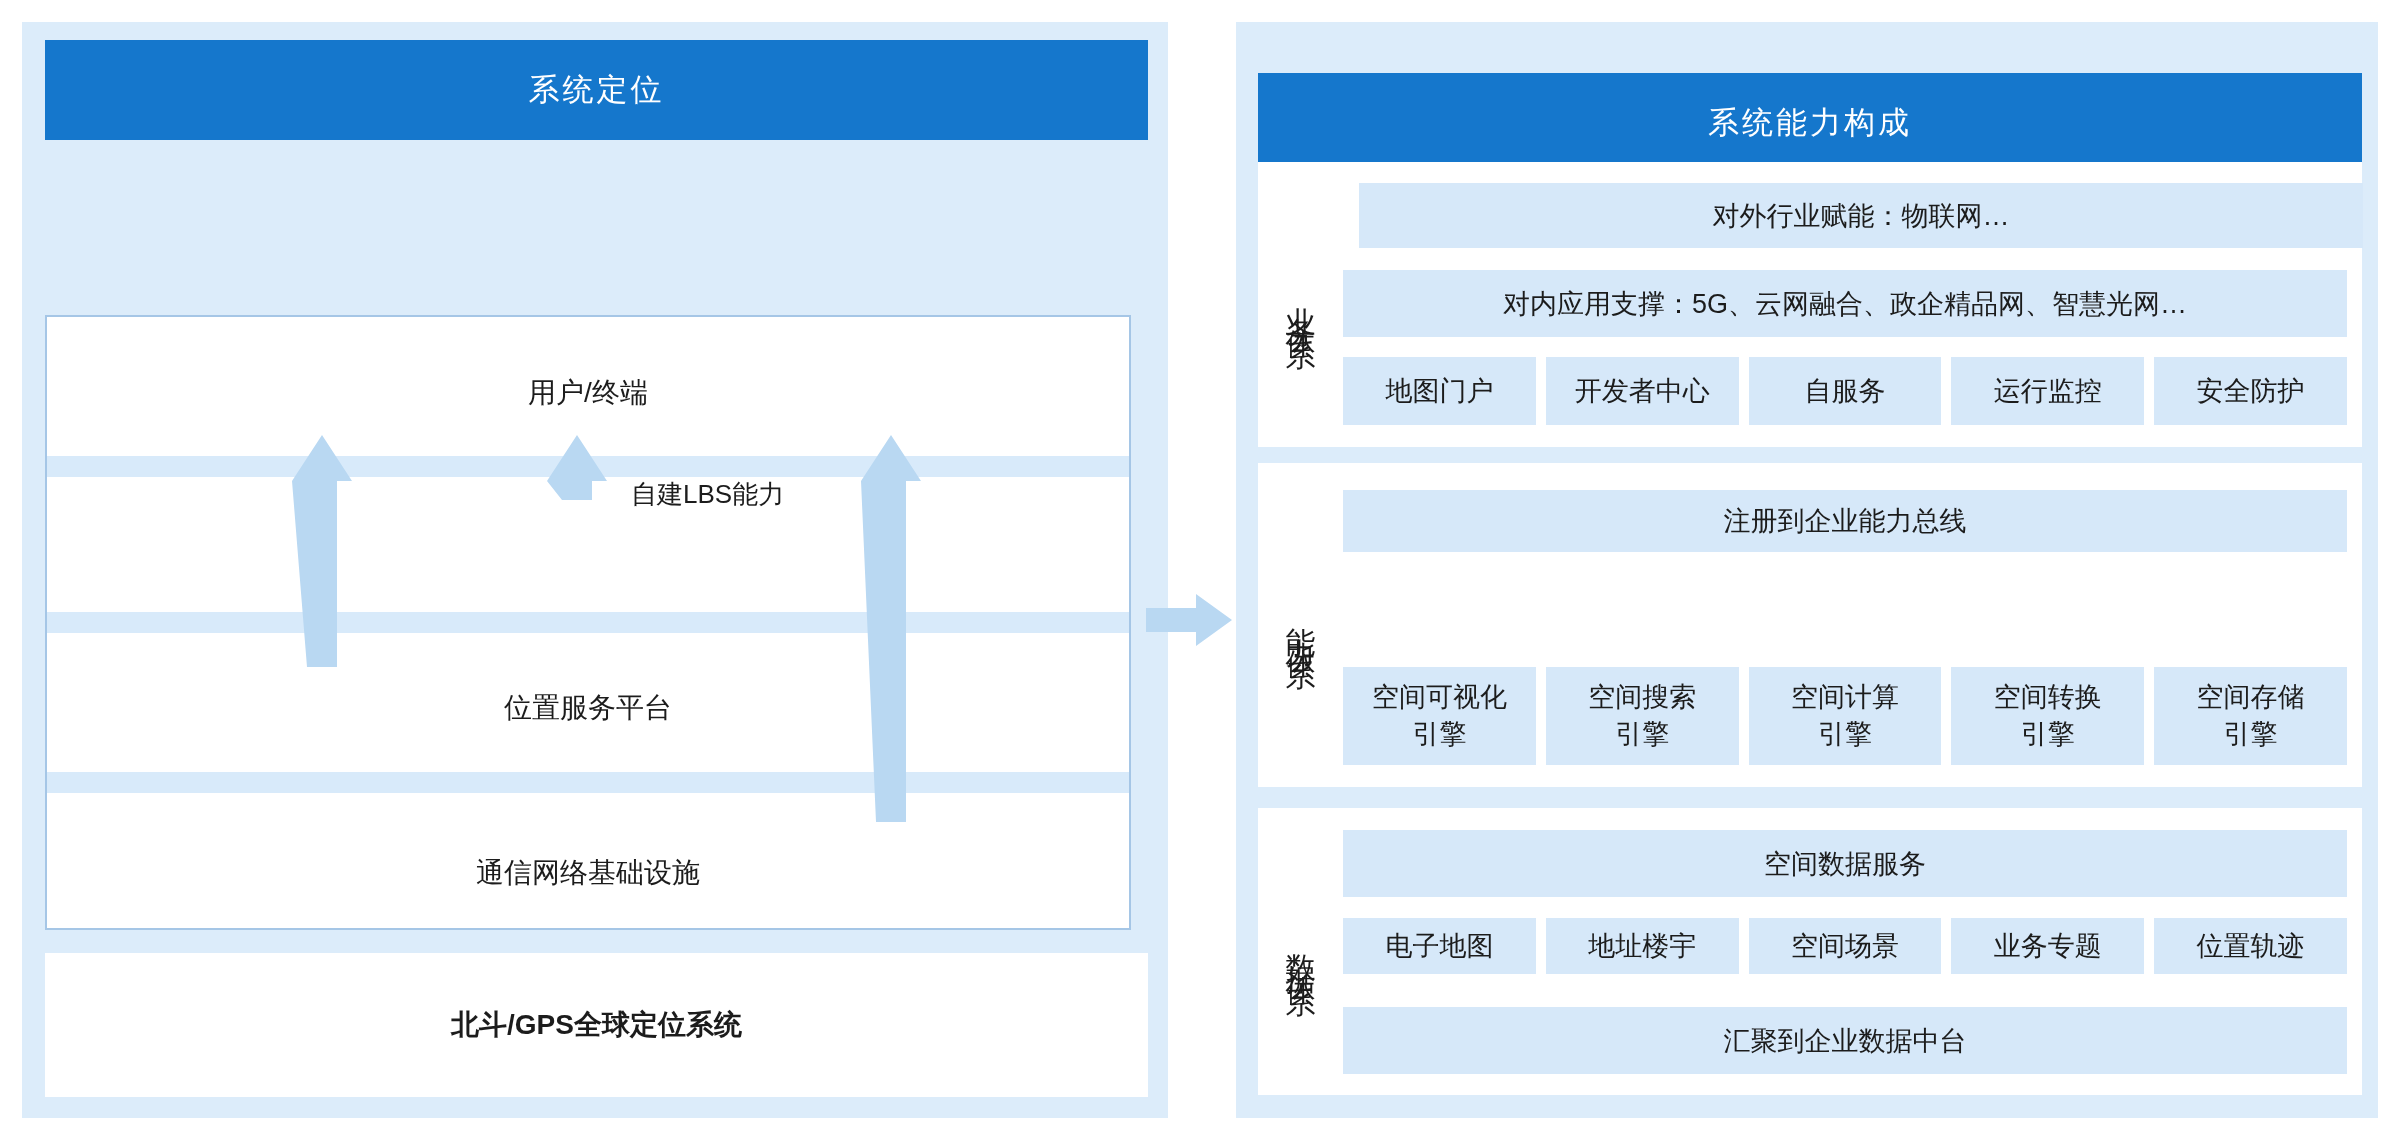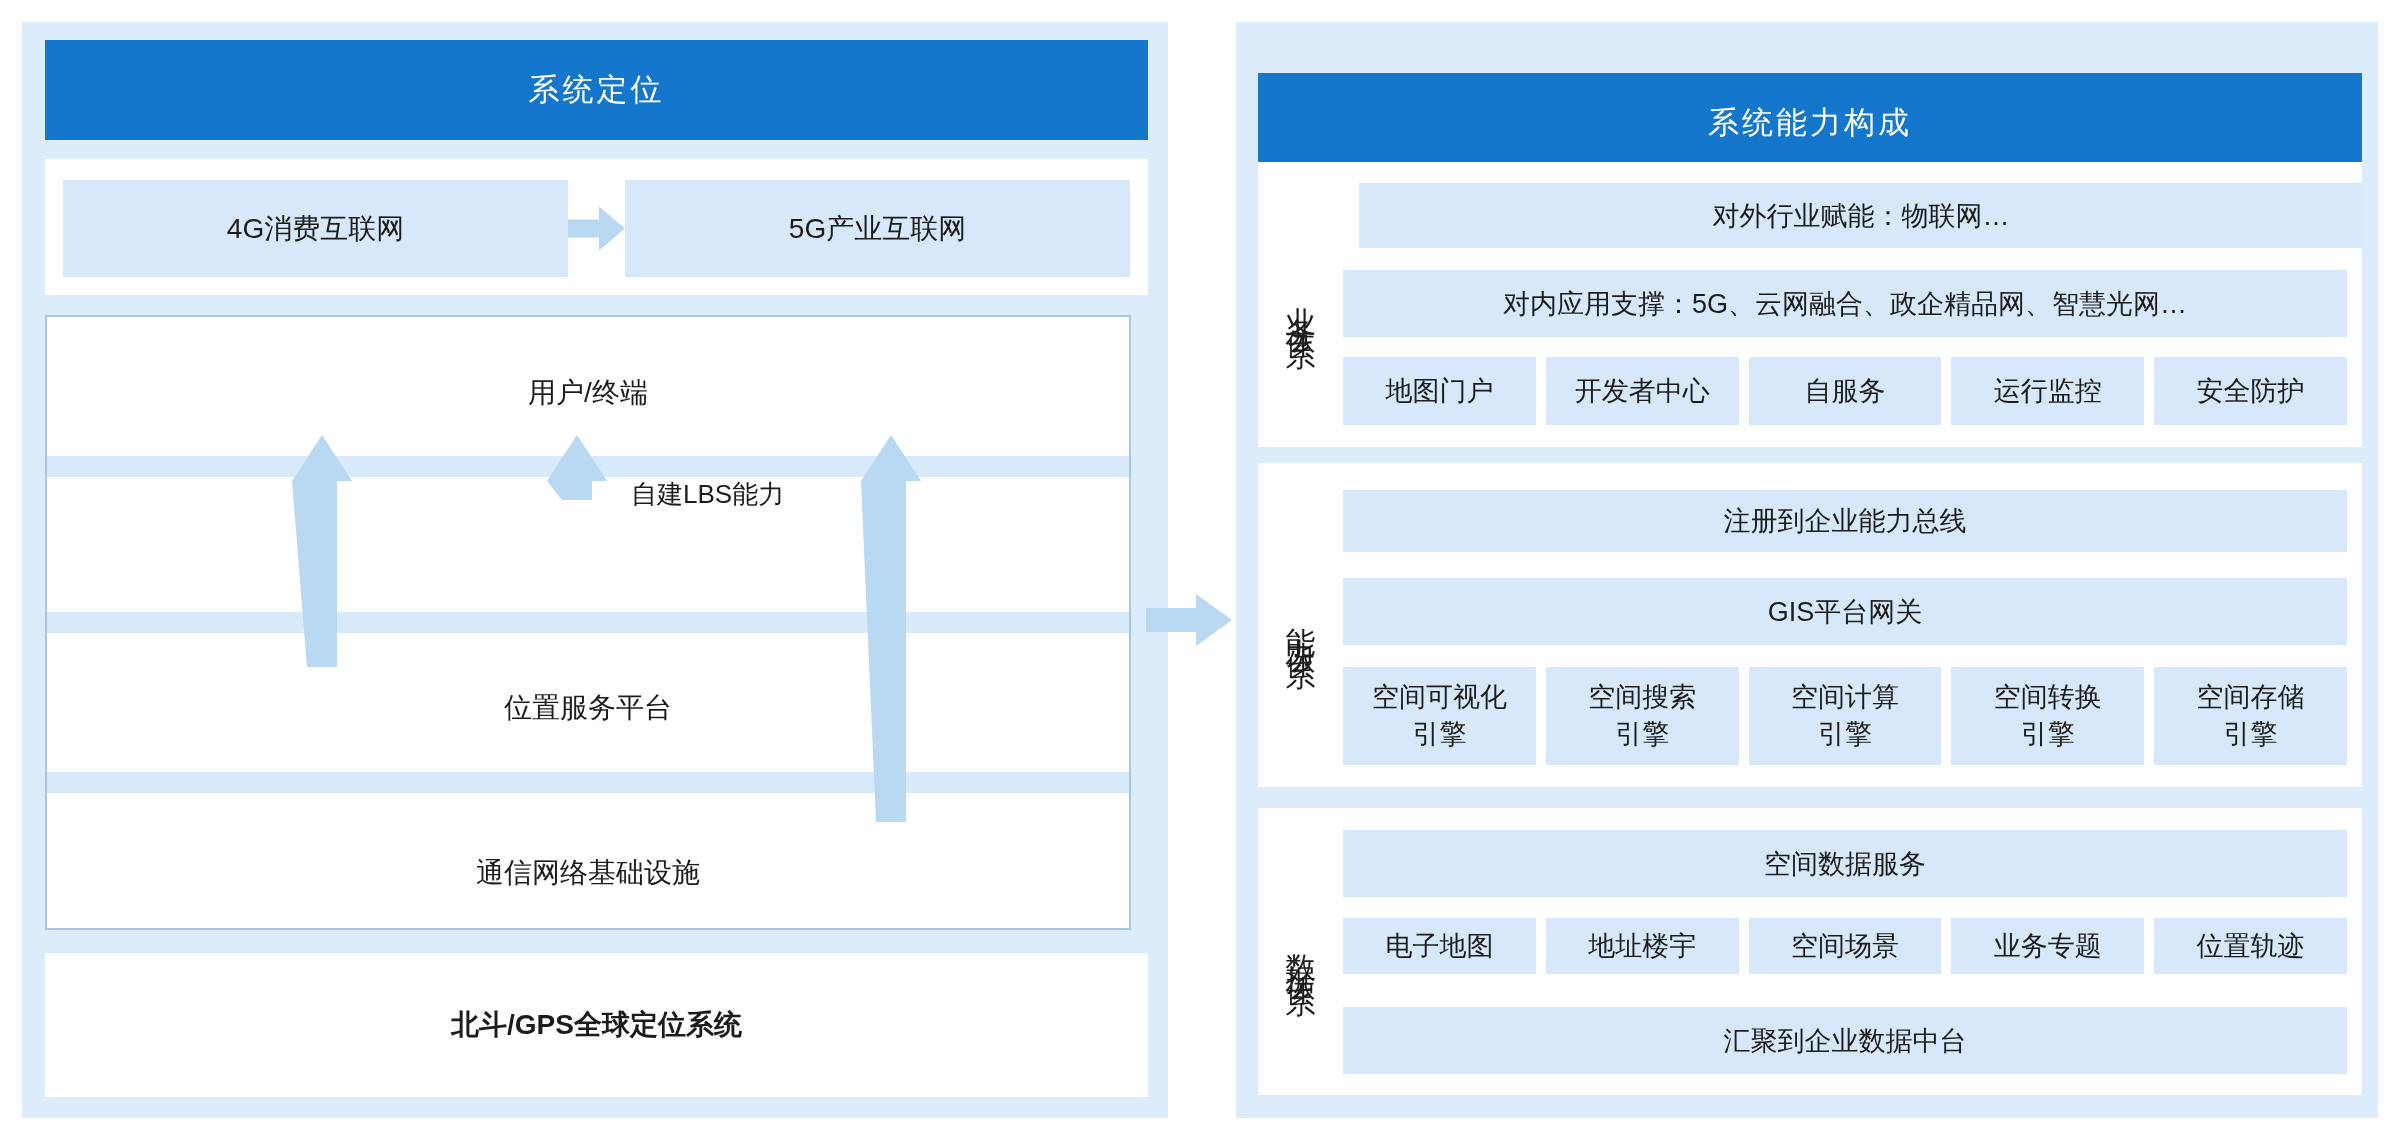--- a/index.html
+++ b/index.html
@@ -73,25 +73,20 @@
 </style>
 </head>
 <body>
 
 <div id="canvas">
 
   <div class="panel" id="panel-left">
 
     <div class="panel-header">系统定位</div>
 
-    <div class="white-box" id="evolution-box">
-      <div class="evo-tile">4G消费互联网</div>
-      <div id="evolution-arrow"></div>
-      <div class="evo-tile">5G产业互联网</div>
-    </div>
 
     <div class="white-box" id="stack-box">
       <div class="band" style="top:139px;"></div>
       <div class="band" style="top:295px;"></div>
       <div class="band" style="top:455px;"></div>
 
       <div class="layer-label" style="top:57px;">用户/终端</div>
       <div class="layer-label" style="top:372px;">位置服务平台</div>
       <div class="layer-label" style="top:537px;">通信网络基础设施</div>
 
@@ -124,21 +119,20 @@
         <div class="small-tile">运行监控</div>
         <div class="small-tile">安全防护</div>
       </div>
     </div>
 
     <div class="section" id="section-capability">
       <div class="section-label-col">
         <div class="section-label">能力体系</div>
       </div>
       <div class="wide-row" style="top:27px;height:62px;">注册到企业能力总线</div>
-      <div class="wide-row" style="top:115px;height:67px;">GIS平台网关</div>
       <div class="tile-row" style="top:204px;height:98px;">
         <div class="small-tile engine-tile">空间可视化
 引擎</div>
         <div class="small-tile engine-tile">空间搜索
 引擎</div>
         <div class="small-tile engine-tile">空间计算
 引擎</div>
         <div class="small-tile engine-tile">空间转换
 引擎</div>
         <div class="small-tile engine-tile">空间存储

